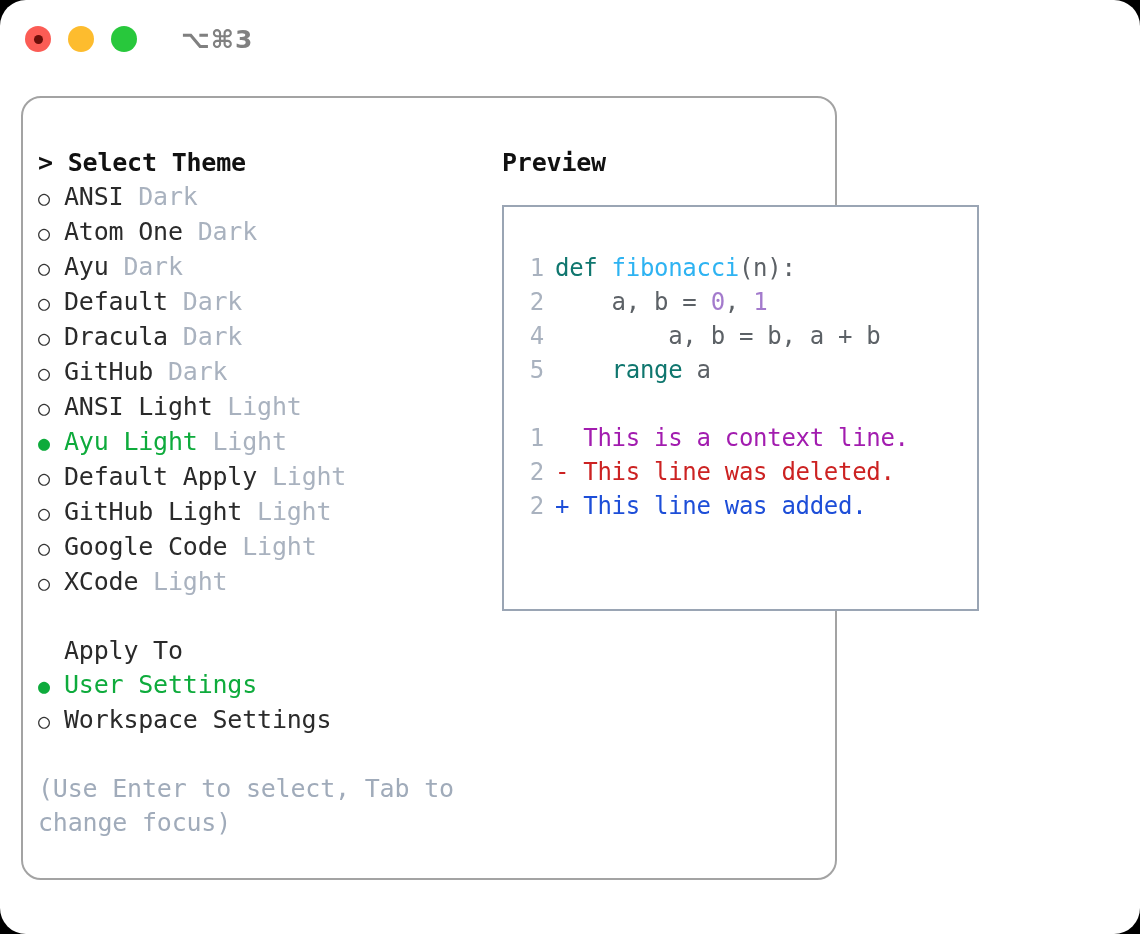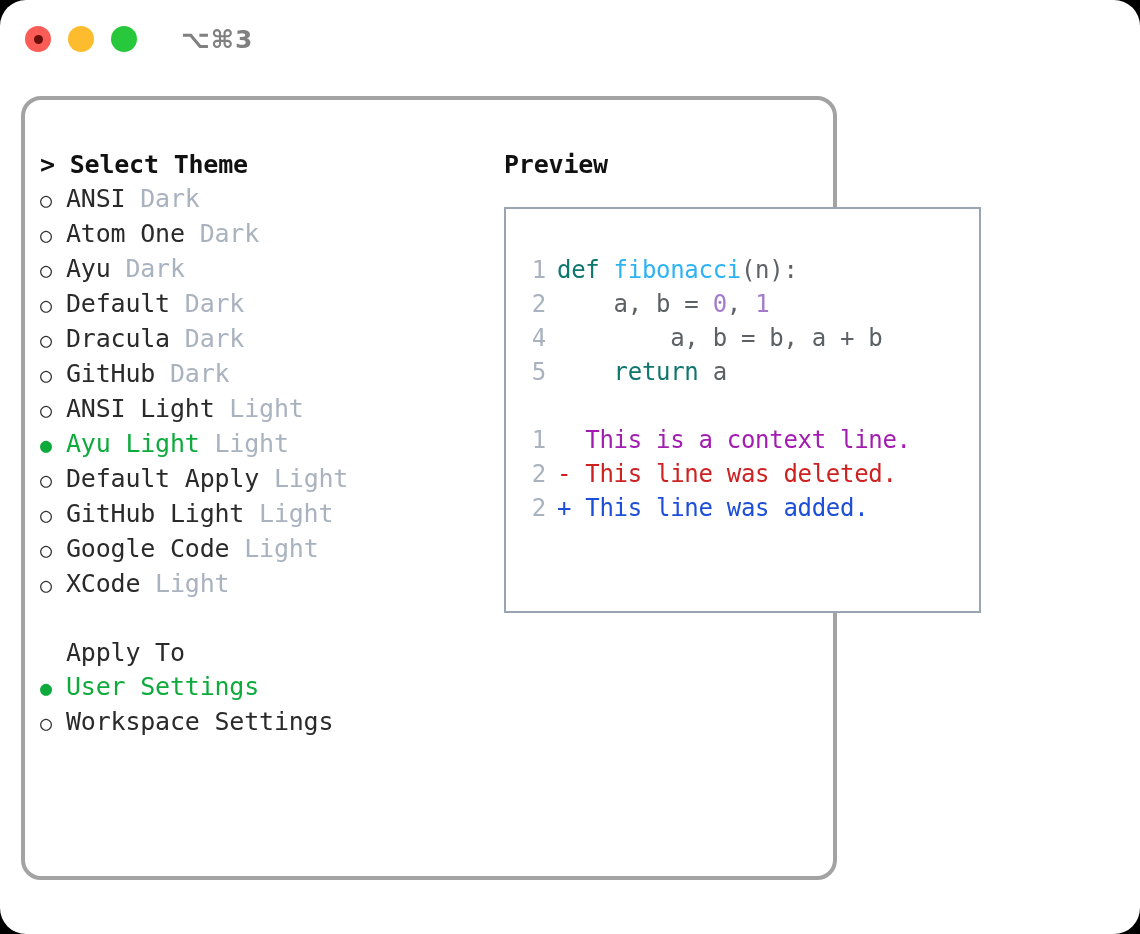--- a/index.html
+++ b/index.html
@@ -71,21 +71,21 @@
     letter-spacing: 1px;
   }
 
   
   .panel {
     position: absolute;
     left: 21px;
     top: 96px;
     width: 816px;
     height: 784px;
-    border: 4px solid #a3a3a3;
+    border: 2px solid #a3a3a3;
     border-radius: 20px;
     background: #ffffff;
   }
 
   .panel-inner {
     position: absolute;
     left: 0; top: 0;
     width: 100%; height: 100%;
   }
 
@@ -228,32 +228,33 @@
 
         <div class="group-head">Apply To</div>
 
         <div id="apply-list">
             <div class="opt-row selected"><span class="marker filled"></span><span class="name">User Settings</span></div>
             <div class="opt-row"><span class="marker hollow"></span><span class="name">Workspace Settings</span></div>
           </div>
 
         <div class="spacer-lg"></div>
 
+        <div class="hint">(Use Enter to select, Tab to change focus)</div>
       </div>
 
       <div class="right-col">
 
         <div class="preview-title">Preview</div>
 
         <div class="code-box">
           <div id="code-lines">
               <div class="code-line"><span class="ln">1</span><span class="tok-kw">def</span><span class="tok-pl"> </span><span class="tok-fn">fibonacci</span><span class="tok-pl">(n):</span></div>
               <div class="code-line"><span class="ln">2</span><span class="tok-pl">    a, b = </span><span class="tok-num">0</span><span class="tok-pl">, </span><span class="tok-num">1</span></div>
               <div class="code-line"><span class="ln">4</span><span class="tok-pl">        a, b = b, a + b</span></div>
-              <div class="code-line"><span class="ln">5</span><span class="tok-pl">    </span><span class="tok-kw">return</span><span class="tok-pl"> a</span></div>
+              <div class="code-line"><span class="ln">5</span><span class="tok-pl">    </span><span class="tok-kw">range</span><span class="tok-pl"> a</span></div>
             </div>
           <div class="blank-line"></div>
           <div id="diff-lines">
               <div class="code-line"><span class="ln">1</span><span class="tok-ctx">  This is a context line.</span></div>
               <div class="code-line"><span class="ln">2</span><span class="tok-del">- This line was deleted.</span></div>
               <div class="code-line"><span class="ln">2</span><span class="tok-add">+ This line was added.</span></div>
             </div>
         </div>
 
       </div>

